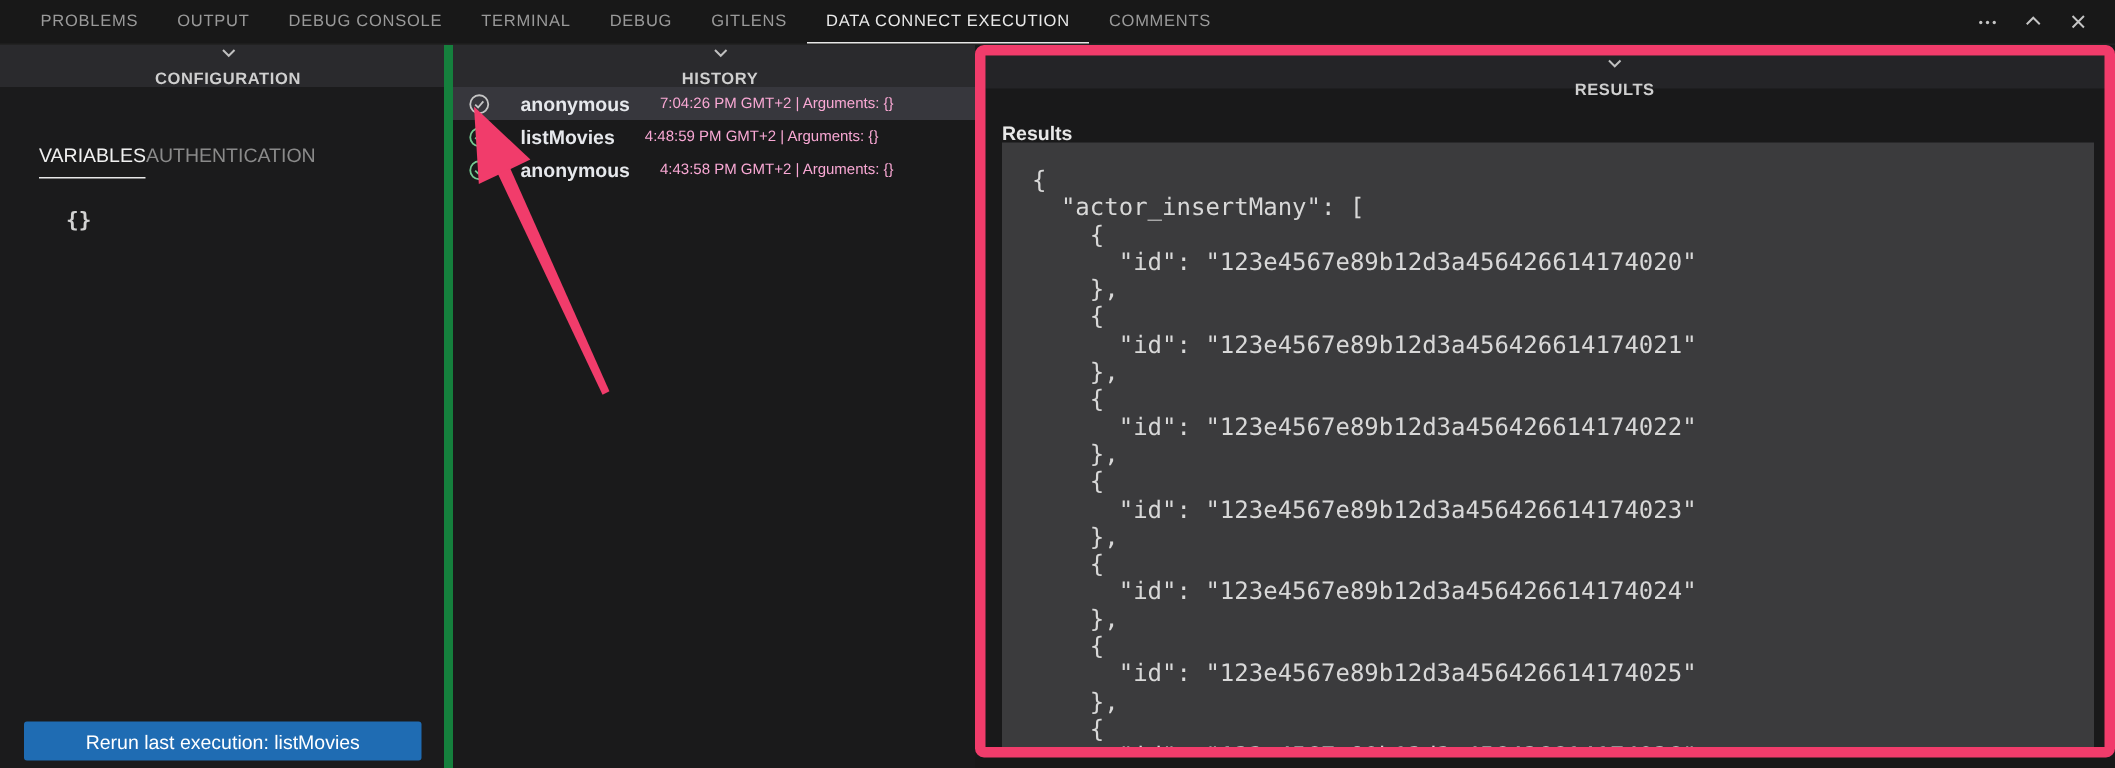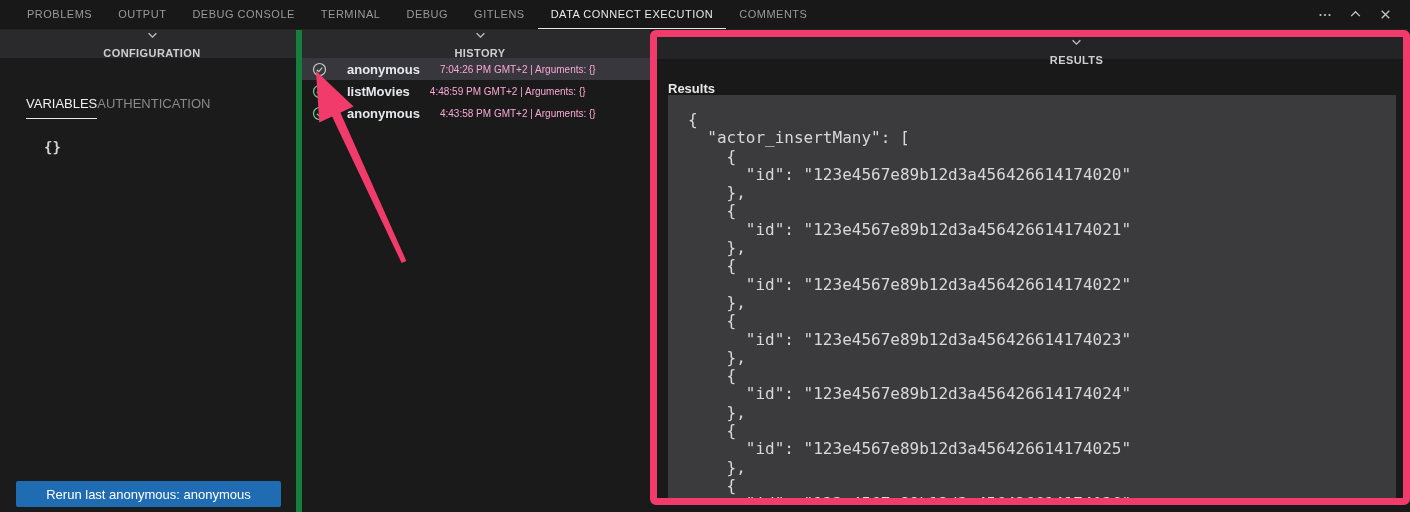--- a/index.html
+++ b/index.html
@@ -110,21 +110,21 @@
           <path d="M1.5 3 L5 6.5 L8.5 3" fill="none" stroke="currentColor" stroke-width="1.2"></path>
         </svg>
     </span>
     <span>CONFIGURATION</span>
   </div>
   <div class="cfg-tabs">
     <div class="cfg-tab active">VARIABLES</div>
     <div class="cfg-tab">AUTHENTICATION</div>
   </div>
   <div class="vars-value">{}</div>
-  <button class="rerun-btn">Rerun last anonymous: anonymous</button>
+  <button class="rerun-btn">Rerun last execution: listMovies</button>
 </div>
 
 <div class="history-panel">
   <div class="sec-header">
     <span class="chev">
       <svg width="11" height="11" viewBox="0 0 10 10">
           <path d="M1.5 3 L5 6.5 L8.5 3" fill="none" stroke="currentColor" stroke-width="1.2"></path>
         </svg>
     </span>
     <span>HISTORY</span>

